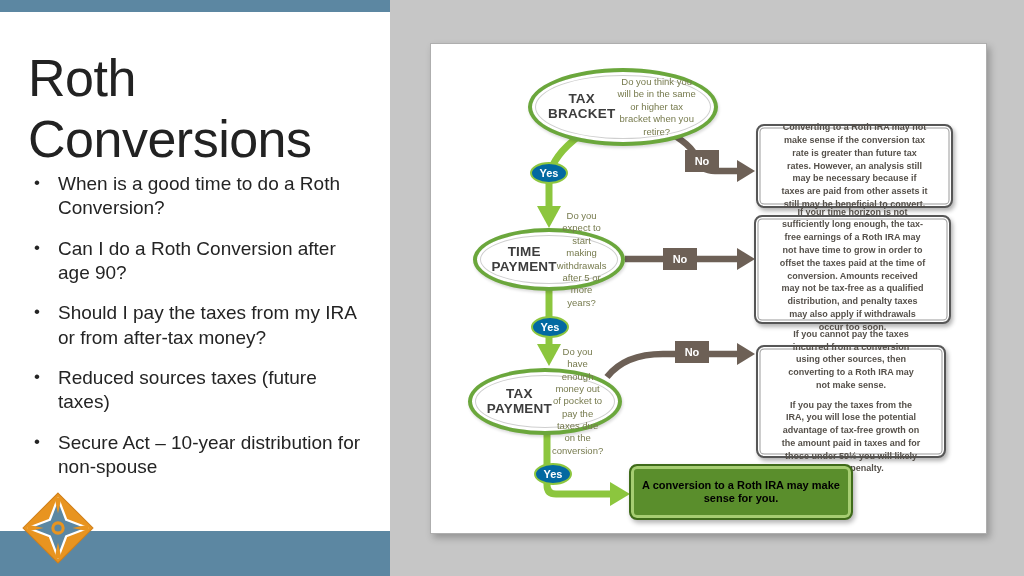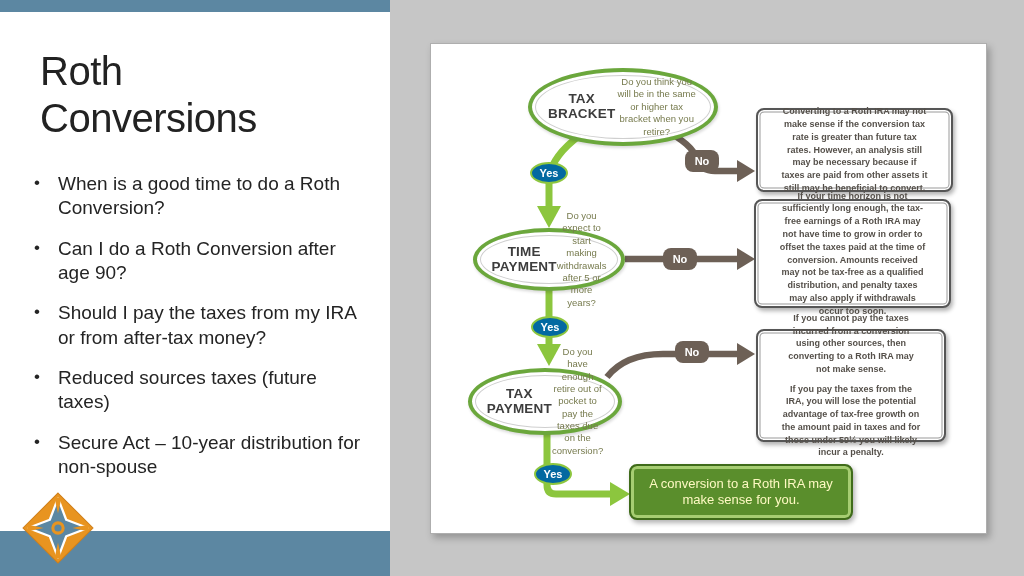--- a/index.html
+++ b/index.html
@@ -3,21 +3,21 @@
 <meta charset="utf-8">
 <style>
   html,body{margin:0;padding:0;}
   body{width:1024px;height:576px;font-family:"Liberation Sans",sans-serif;}
   .stage{position:relative;width:1024px;height:576px;background:#c6c6c6;overflow:hidden;}
 
   
   .left-panel{position:absolute;left:0;top:0;width:390px;height:576px;background:#ffffff;}
   .bar-top{position:absolute;left:0;top:0;width:390px;height:12px;background:#5c87a2;}
   .bar-bottom{position:absolute;left:0;top:531px;width:390px;height:45px;background:#5c87a2;}
-  .slide-title{position:absolute;left:40px;top:48px;width:300px;font-size:40px;line-height:1.17;
+  .slide-title{position:absolute;left:28px;top:48px;width:300px;font-size:52px;line-height:1.17;
     color:#222222;font-weight:400;letter-spacing:-0.5px;}
   .bullet-list{position:absolute;left:34px;top:172px;width:336px;display:flex;flex-direction:column;gap:16px;}
   .bullet-item{display:flex;font-size:19px;line-height:1.28;color:#242424;}
   .bullet-glyph{width:24px;flex:0 0 24px;font-size:17px;color:#242424;}
   .logo{position:absolute;left:22px;top:492px;width:72px;height:72px;}
 
   
   .chart-panel{position:absolute;left:430px;top:43px;width:555px;height:489px;background:#ffffff;
     border:1px solid #aeaeae;box-shadow:3px 4px 7px rgba(0,0,0,0.25);}
   .connectors{position:absolute;left:0;top:0;width:555px;height:489px;}
@@ -28,44 +28,44 @@
     box-sizing:border-box;padding:4px 16px;}
   .node-title{font-size:13.5px;font-weight:700;color:#3d3d3d;letter-spacing:0.2px;margin-bottom:2px;}
   .node-q{font-size:9.5px;font-weight:400;color:#777b4e;line-height:1.3;}
   .node-tax-bracket{left:97px;top:24px;width:190px;height:78px;}
   .node-time-horizon{left:42px;top:184px;width:152px;height:63px;}
   .node-tax-payment{left:37px;top:324px;width:154px;height:67px;}
 
   .info-box{position:absolute;background:#ffffff;border:2px solid #565656;border-radius:8px;
     box-shadow:2px 3px 4px rgba(0,0,0,0.3), inset 0 0 0 1.5px #ffffff, inset 0 0 0 2.5px #9a9a9a;
     box-sizing:border-box;display:flex;flex-direction:column;justify-content:center;gap:7px;
-    padding:6px 23px;text-align:center;}
+    padding:6px 23px;text-align:center;margin-top:16px;}
   .info-box p{margin:0;font-size:9px;font-weight:700;color:#55504a;line-height:1.42;}
   .box-1{left:325px;top:64px;width:197px;height:84px;}
   .box-2{left:323px;top:155px;width:197px;height:109px;}
   .box-3{left:325px;top:285px;width:190px;height:113px;}
 
   .yes-pill{position:absolute;width:38px;height:22px;background:#0369a1;border:2.5px solid #8dc63f;
     border-radius:50%;color:#ffffff;font-size:11px;font-weight:700;display:flex;align-items:center;
     justify-content:center;box-sizing:border-box;}
   .yes-1{left:99px;top:118px;}
   .yes-2{left:100px;top:272px;}
   .yes-3{left:103px;top:419px;}
 
-  .no-tag{position:absolute;width:34px;height:22px;background:#6d6056;border-radius:8px;color:#ffffff;
+  .no-tag{position:absolute;width:34px;height:22px;background:#6d6056;border-radius:0;color:#ffffff;
     font-size:11px;font-weight:700;display:flex;align-items:center;justify-content:center;}
   .no-1{left:254px;top:106px;}
   .no-2{left:232px;top:204px;}
   .no-3{left:244px;top:297px;}
 
   .result-box{position:absolute;left:198px;top:420px;width:224px;height:56px;background:#5a8e2c;
     border:2px solid #3f6b1a;border-radius:8px;box-sizing:border-box;
     box-shadow:inset 0 0 0 3px #a6cd72, 2px 3px 5px rgba(0,0,0,0.3);
     display:flex;align-items:center;justify-content:center;text-align:center;}
-  .result-text{color:#fef9c3;font-size:13px;font-weight:400;line-height:1.22;padding:0 8px;}
+  .result-text{color:#000000;font-size:11px;font-weight:700;line-height:1.22;padding:0 8px;}
 </style>
 </head>
 <body>
 
 <div class="stage">
 
   <div class="left-panel">
     <div class="bar-top"></div>
 
     <div class="slide-title">Roth Conversions</div>
@@ -144,21 +144,21 @@
     <div class="node node-tax-bracket">
       <div class="node-title">TAX BRACKET</div>
       <div class="node-q">Do you think you will be in the same or higher tax bracket when you retire?</div>
     </div>
     <div class="node node-time-horizon">
       <div class="node-title">TIME PAYMENT</div>
       <div class="node-q">Do you expect to start making withdrawals after 5 or more years?</div>
     </div>
     <div class="node node-tax-payment">
       <div class="node-title">TAX PAYMENT</div>
-      <div class="node-q">Do you have enough retire out of pocket to pay the taxes due on the conversion?</div>
+      <div class="node-q">Do you have enough money out of pocket to pay the taxes due on the conversion?</div>
     </div>
 
     <div class="yes-pill yes-1">Yes</div>
     <div class="yes-pill yes-2">Yes</div>
     <div class="yes-pill yes-3">Yes</div>
 
     <div class="no-tag no-1">No</div>
     <div class="no-tag no-2">No</div>
     <div class="no-tag no-3">No</div>
 

